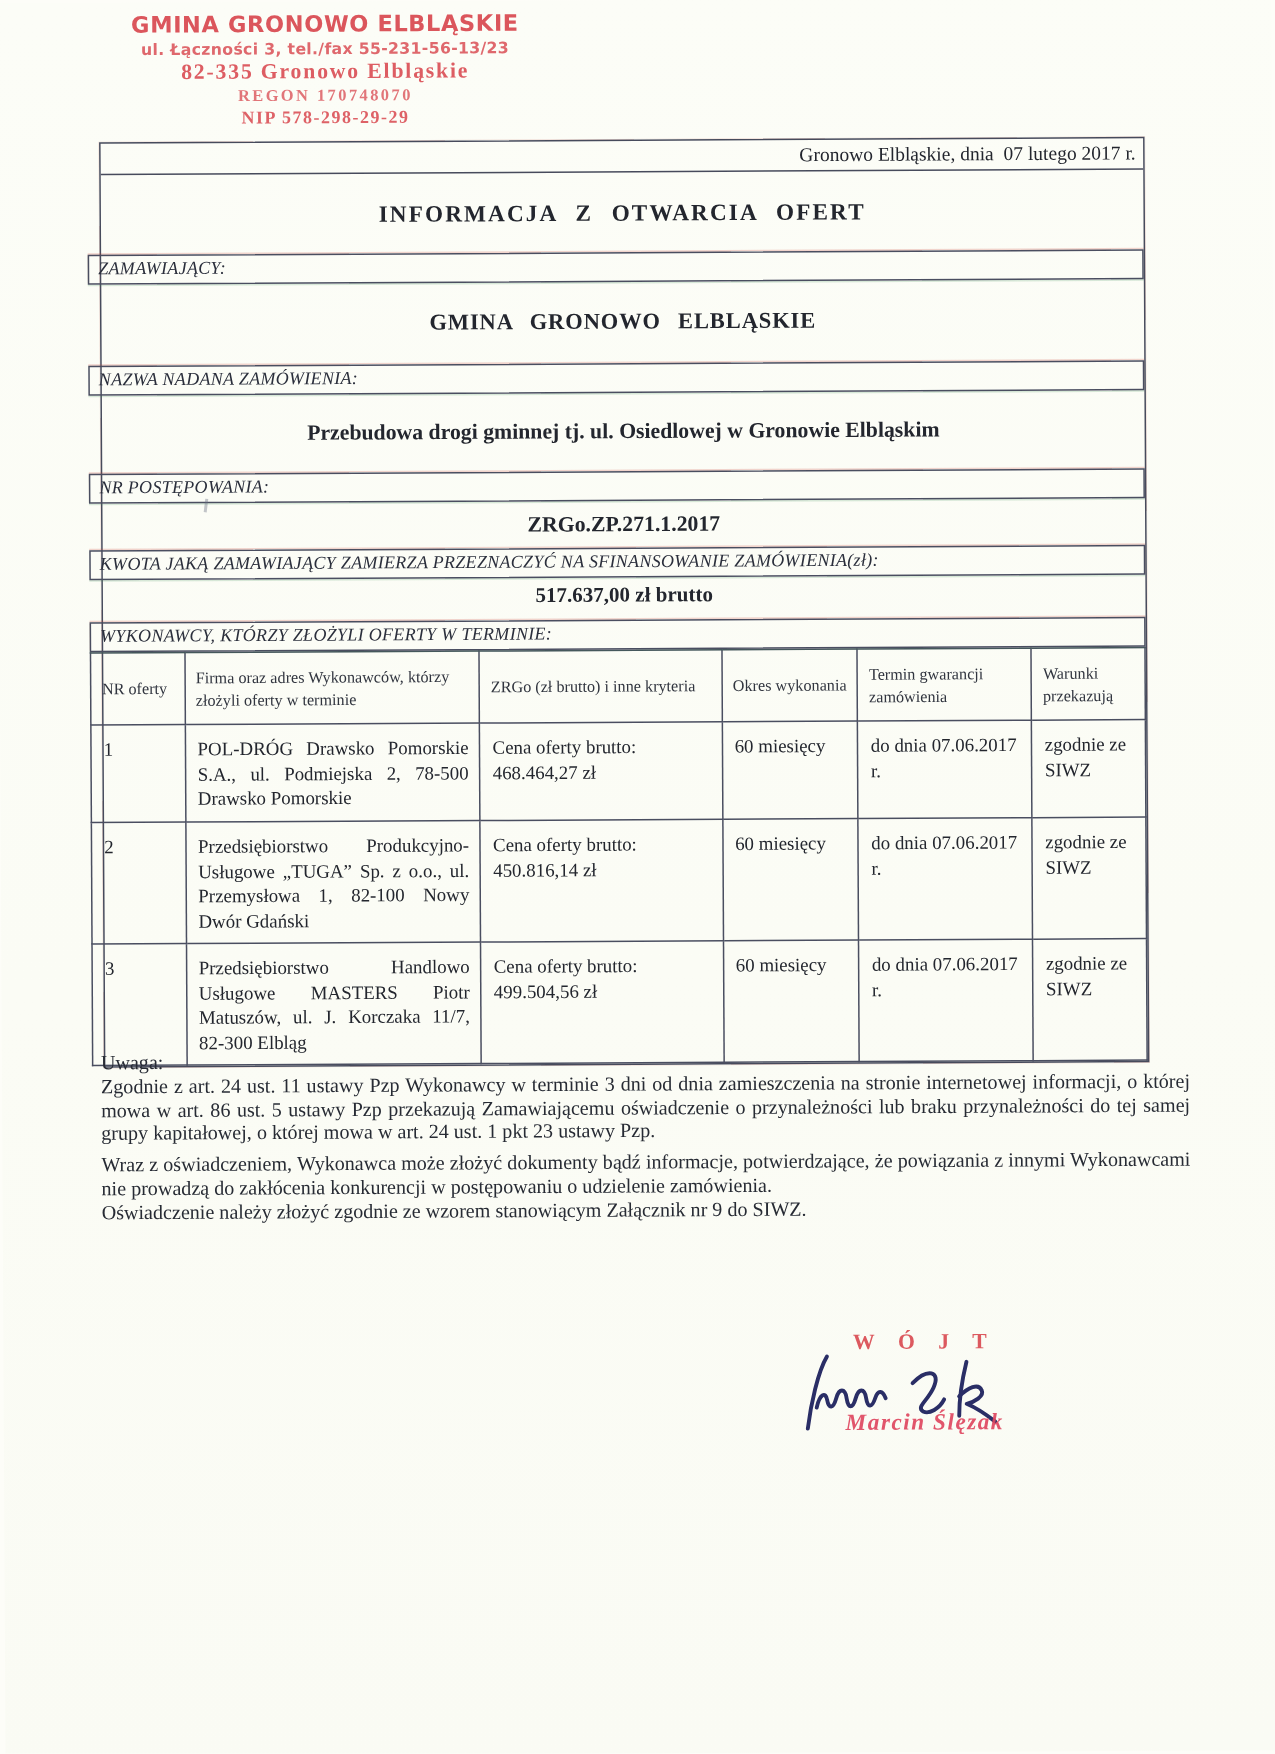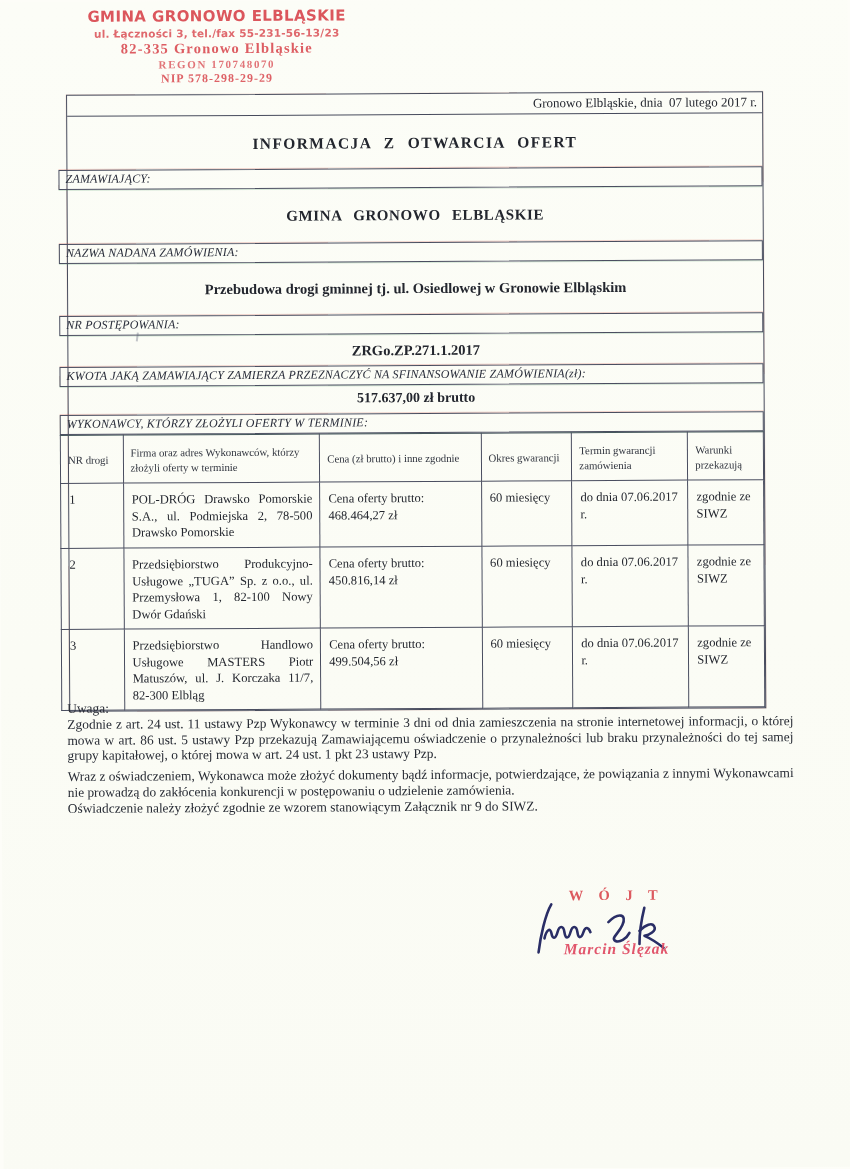--- a/index.html
+++ b/index.html
@@ -134,24 +134,24 @@
       <colgroup>
         <col style="width:62px">
           <col style="width:195px">
           <col style="width:160px">
         <col style="width:90px">
           <col style="width:115px">
           <col style="width:75px">
       </colgroup>
       <thead>
         <tr>
-          <th>NR drogi</th>
+          <th>NR oferty</th>
           <th>Firma oraz adres Wykonawców, którzy złożyli oferty w terminie</th>
-          <th>Cena (zł brutto) i inne zgodnie</th>
-          <th>Okres gwarancji</th>
+          <th>ZRGo (zł brutto) i inne kryteria</th>
+          <th>Okres wykonania</th>
           <th>Termin gwarancji zamówienia</th>
           <th>Warunki przekazują</th>
         </tr>
       </thead>
       <tbody>
         <tr class="r1">
           <td class="cell-nr">1</td>
           <td class="cell-firma">POL-DRÓG Drawsko Pomorskie S.A., ul. Podmiejska 2, 78-500 Drawsko Pomorskie</td>
           <td>
             <div>Cena oferty brutto:</div>

